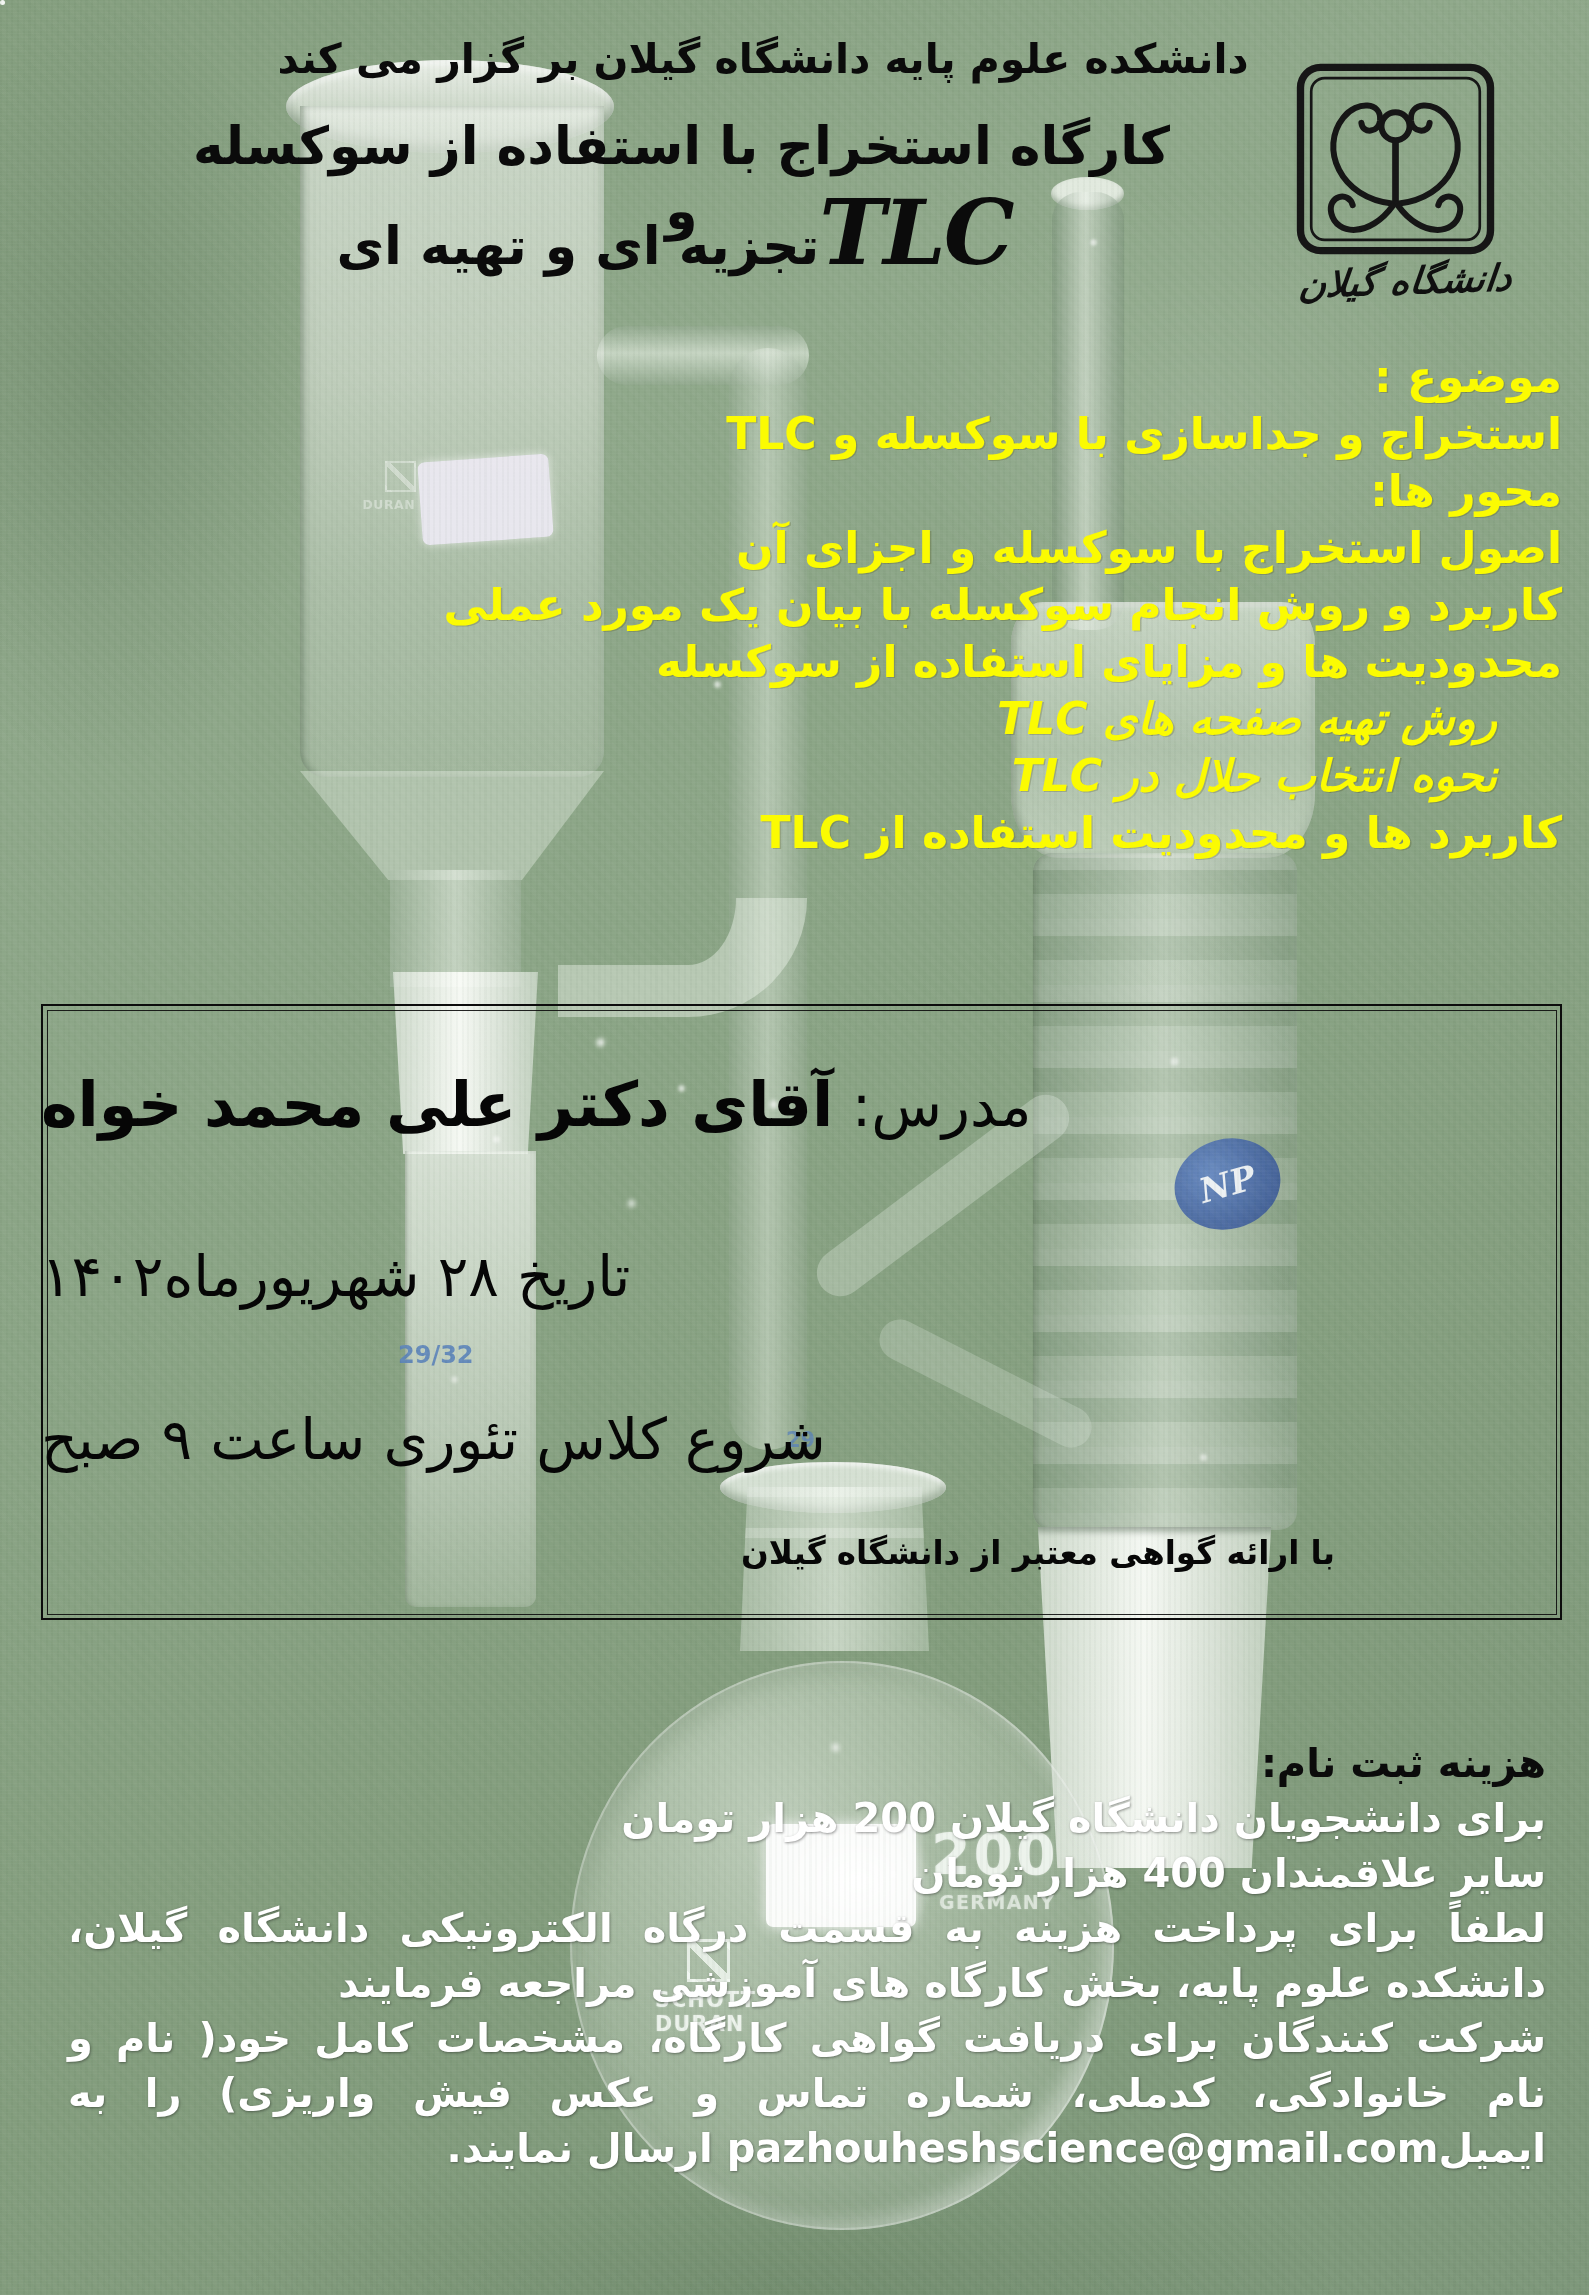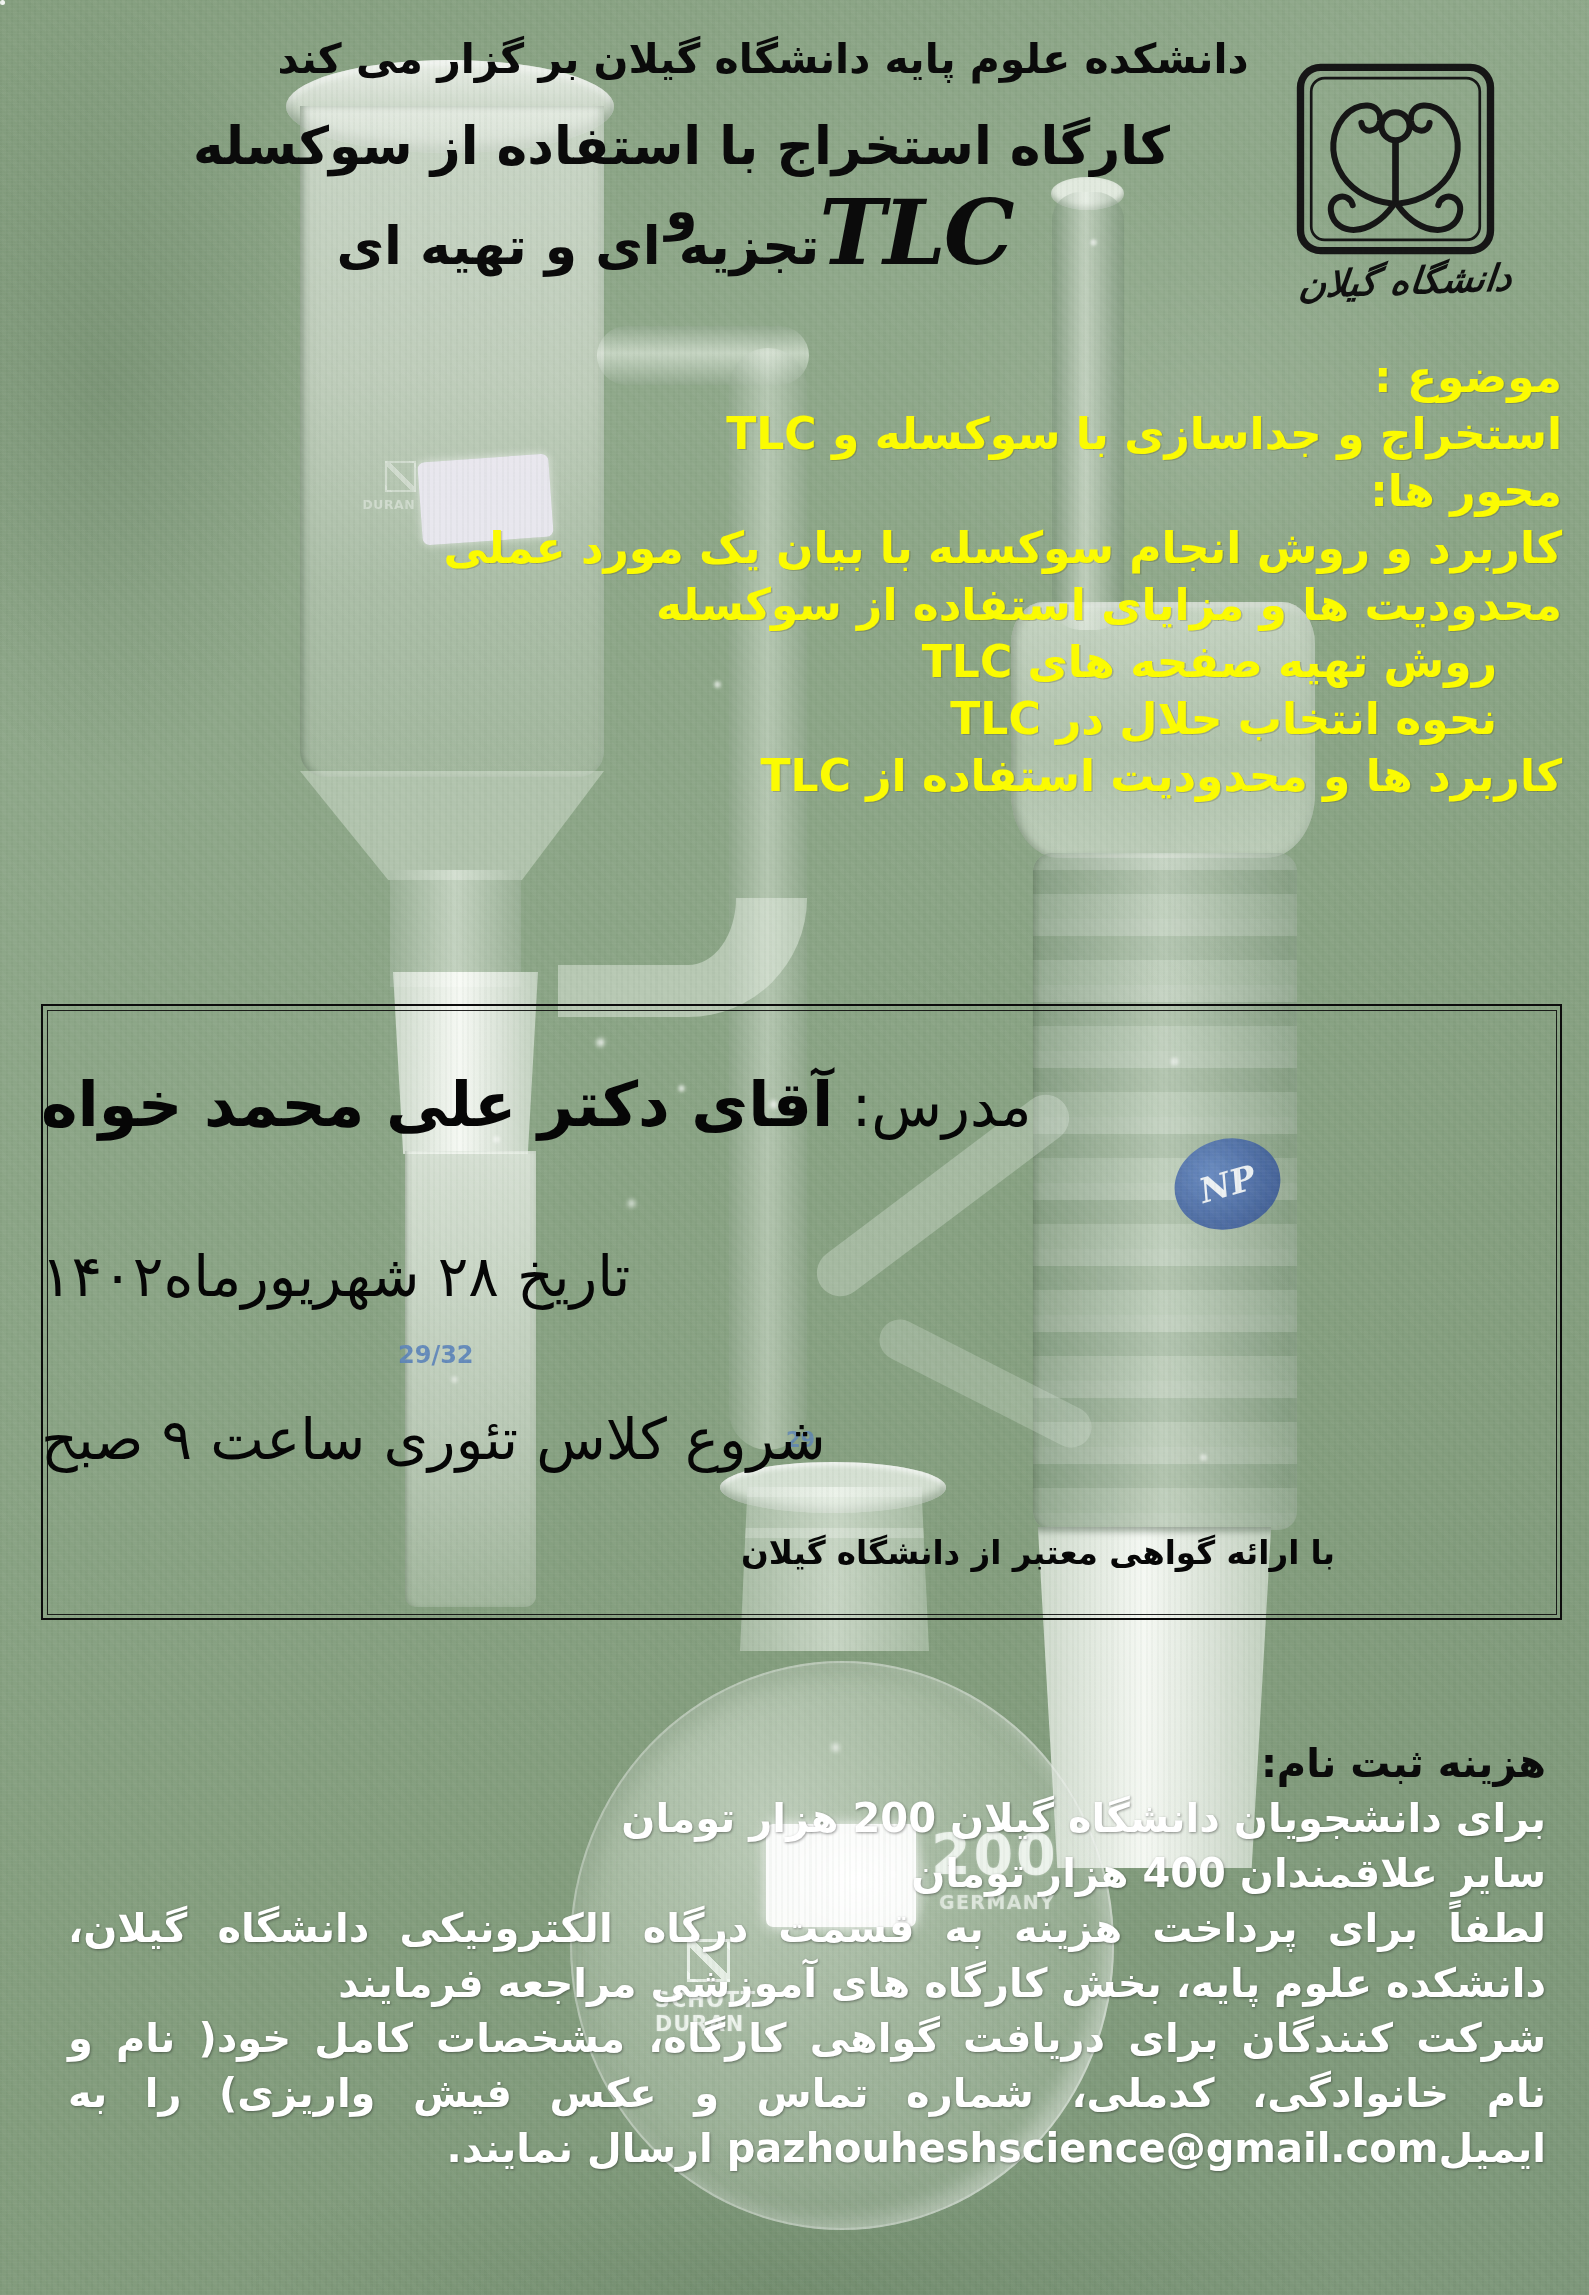--- a/index.html
+++ b/index.html
@@ -30,21 +30,21 @@
       629px 1201px 4.2px 1.4px rgba(255,255,255,.6), 833px 1745px 5px 1.4px rgba(255,255,255,.7),
       890px 1872px 6.4px 2.1px rgba(255,255,255,.8), 1201px 1455px 3.5px 0.7px rgba(255,255,255,.6),
       1172px 1059px 3.5px 1.4px rgba(255,255,255,.55), 452px 1377px 3.5px 0.7px rgba(255,255,255,.5);}
   
   .fa{color:#0b0b0b;}
   .hline{position:absolute;text-align:center;font-weight:700;line-height:1.25;}
   .tlc-serif{font-family:"DejaVu Serif", serif;font-style:italic;font-weight:700;font-size:89px;letter-spacing:-2.1px;}
   .topics{position:absolute;top:348px;right:27px;left:106px;text-align:right;
     font-size:44px;font-weight:700;color:#fbfb02;line-height:57px;
     text-shadow:1.4px 1.4px 0 rgba(70,70,0,.22);}
-  .topics .indent{padding-left:0;padding-right:65px;}
+  .topics .indent{padding-left:0;padding-right:65px;font-style:italic;}
   .box-frame{position:absolute;left:41px;top:1004px;width:1521px;height:616px;border:2.1px solid #0c0c0c;box-sizing:border-box;}
   .box-frame::after{content:"";position:absolute;inset:3.5px;border:1.4px solid rgba(12,12,12,.9);}
   .session-line{position:absolute;left:41px;width:1521px;text-align:left;color:#060606;}
   .fees{position:absolute;top:1736px;left:68px;width:1478px;text-align:right;
     font-size:40px;font-weight:700;line-height:55px;color:#fff;
     text-shadow:0.7px 1.4px 2.8px rgba(0,0,0,.4);}
   .fees .black{color:#0b0b0b;text-shadow:none;}
   .fees .j{text-align:justify;text-align-last:justify;}
   
   .engrave{color:rgba(245,250,245,.82);font-weight:700;letter-spacing:1.4px;text-shadow:0 0 2.1px rgba(255,255,255,.4);}
@@ -164,20 +164,21 @@
   <div class="hline fa" style="left:212px;top:34px;width:1102px;font-size:41px;">دانشکده علوم پایه دانشگاه گیلان بر گزار می کند</div>
   <div class="hline fa" dir="rtl" style="left:247px;top:177px;width:855px;font-size:52px;">
     <span class="tlc-serif">TLC</span><span>تجزیه ای و تهیه ای</span>
   </div>
   <div class="hline fa" style="left:173px;top:114px;width:1017px;font-size:52px;">کارگاه استخراج با استفاده از سوکسله و</div>
 
   <div class="topics" dir="rtl">
     <div>موضوع :</div>
     <div>استخراج و جداسازی با سوکسله و TLC</div>
     <div>محور ها:</div>
+    <div>اصول استخراج با سوکسله و اجزای آن</div>
     <div>کاربرد و روش انجام سوکسله با بیان یک مورد عملی</div>
     <div>محدودیت ها و مزایای استفاده از سوکسله</div>
     <div class="indent">روش تهیه صفحه های TLC</div>
     <div class="indent">نحوه انتخاب حلال در TLC</div>
     <div>کاربرد ها و محدودیت استفاده از  TLC</div>
   </div>
 
   <div class="box-frame"></div>
   <div class="session-line" dir="rtl" style="top:1068px;font-size:58px;">
     <span>مدرس: </span><span style="font-weight:700;font-size:62px;">آقای دکتر علی محمد خواه</span>

